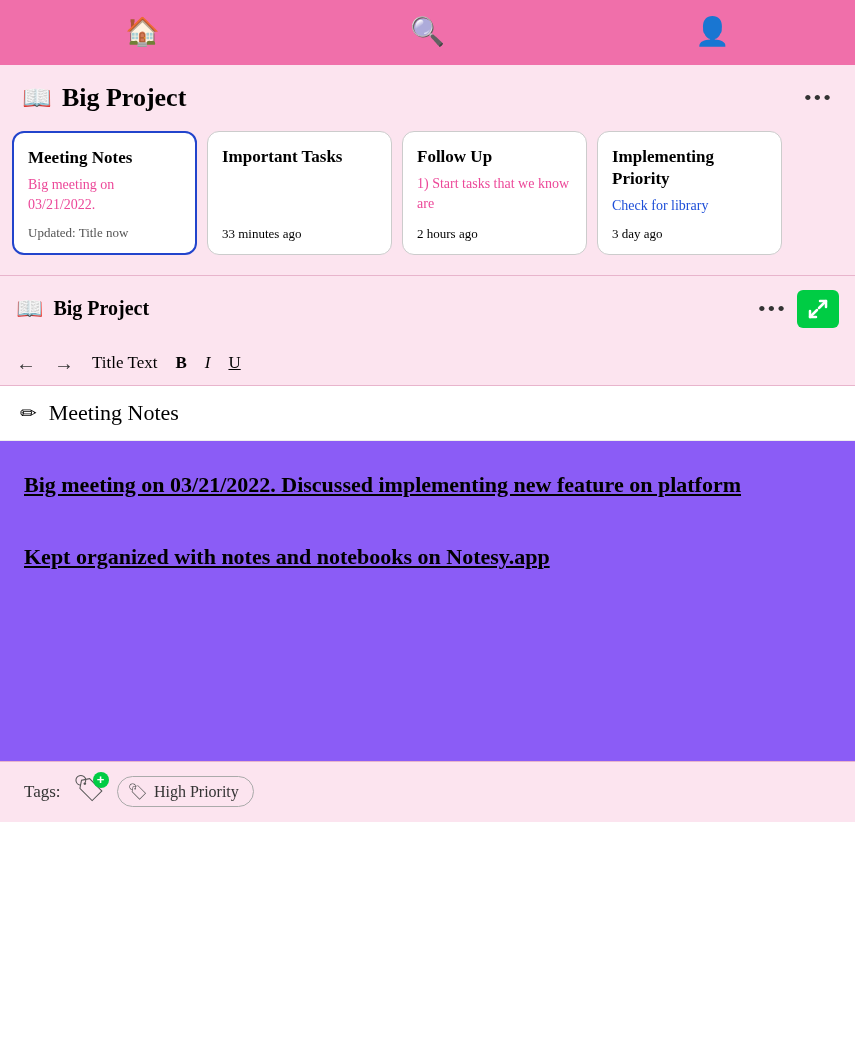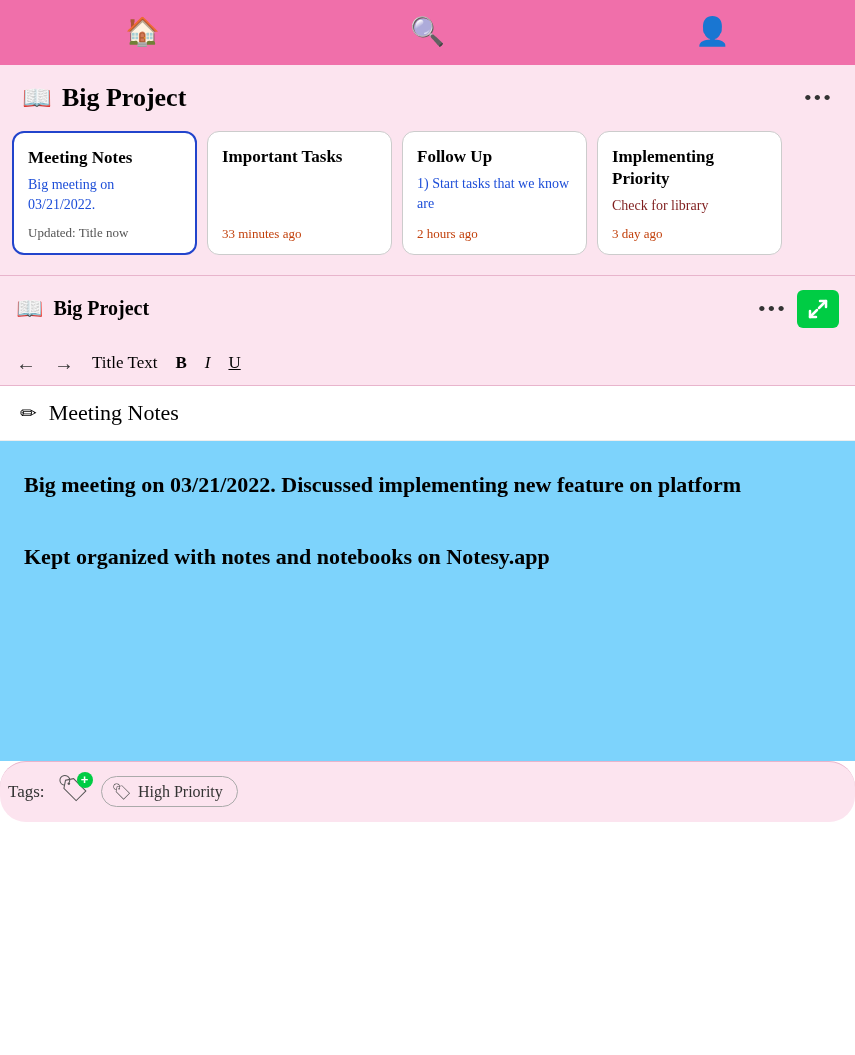--- a/index.html
+++ b/index.html
@@ -78,27 +78,27 @@
       border: 2.5px solid #2244cc;
     }
     .card-title {
       font-size: 17px;
       font-weight: bold;
       font-family: Georgia, serif;
       line-height: 1.3;
     }
     .card-preview {
       font-size: 14px;
-      color: #1d4ed8;
+      color: #ec4899;
       line-height: 1.4;
       flex: 1;
     }
     .card-time {
       font-size: 13px;
-      color: #c2410c;
+      color: #000000;
       margin-top: 4px;
     }
     .card-updated {
       font-size: 13px;
       color: #555;
     }
 
     
     .divider {
       height: 1px;
@@ -196,41 +196,41 @@
       font-size: 20px;
     }
     .note-title {
       font-size: 22px;
       font-weight: normal;
       font-family: Georgia, serif;
     }
 
     
     .note-content {
-      background: #7dd3fc;
+      background: #8b5cf6;
       padding: 28px 24px 24px;
       min-height: 320px;
+      text-decoration: underline;
     }
     .note-paragraph {
       font-size: 22px;
       font-weight: bold;
       font-family: Georgia, serif;
       line-height: 1.45;
       margin-bottom: 40px;
     }
 
     
     .tags-footer {
       background: #fce4ef;
-      padding: 14px 8px;
+      padding: 14px 24px;
       display: flex;
       align-items: center;
       gap: 12px;
       border-top: 1px solid #e8b4cc;
-      border-radius: 26px;
     }
     .tags-label {
       font-size: 17px;
       color: #333;
       font-family: Georgia, serif;
     }
     .add-tag-btn {
       position: relative;
       width: 32px;
       height: 32px;
@@ -306,21 +306,21 @@
   </div>
 
   <div class="card">
     <div class="card-title">Follow Up</div>
     <div class="card-preview">1) Start tasks that we know are</div>
     <div class="card-time">2 hours ago</div>
   </div>
 
   <div class="card">
     <div class="card-title">Implementing Priority</div>
-    <div class="card-preview" style="color:#7f1d1d;">Check for library</div>
+    <div class="card-preview" style="color:#1d4ed8;">Check for library</div>
     <div class="card-time">3 day ago</div>
   </div>
 </div>
 
 <div class="divider"></div>
 
 <div class="sub-header">
   <div class="sub-header-left">
     <span class="sub-book-icon">📖</span>
     <span class="sub-project-name">Big Project</span>

